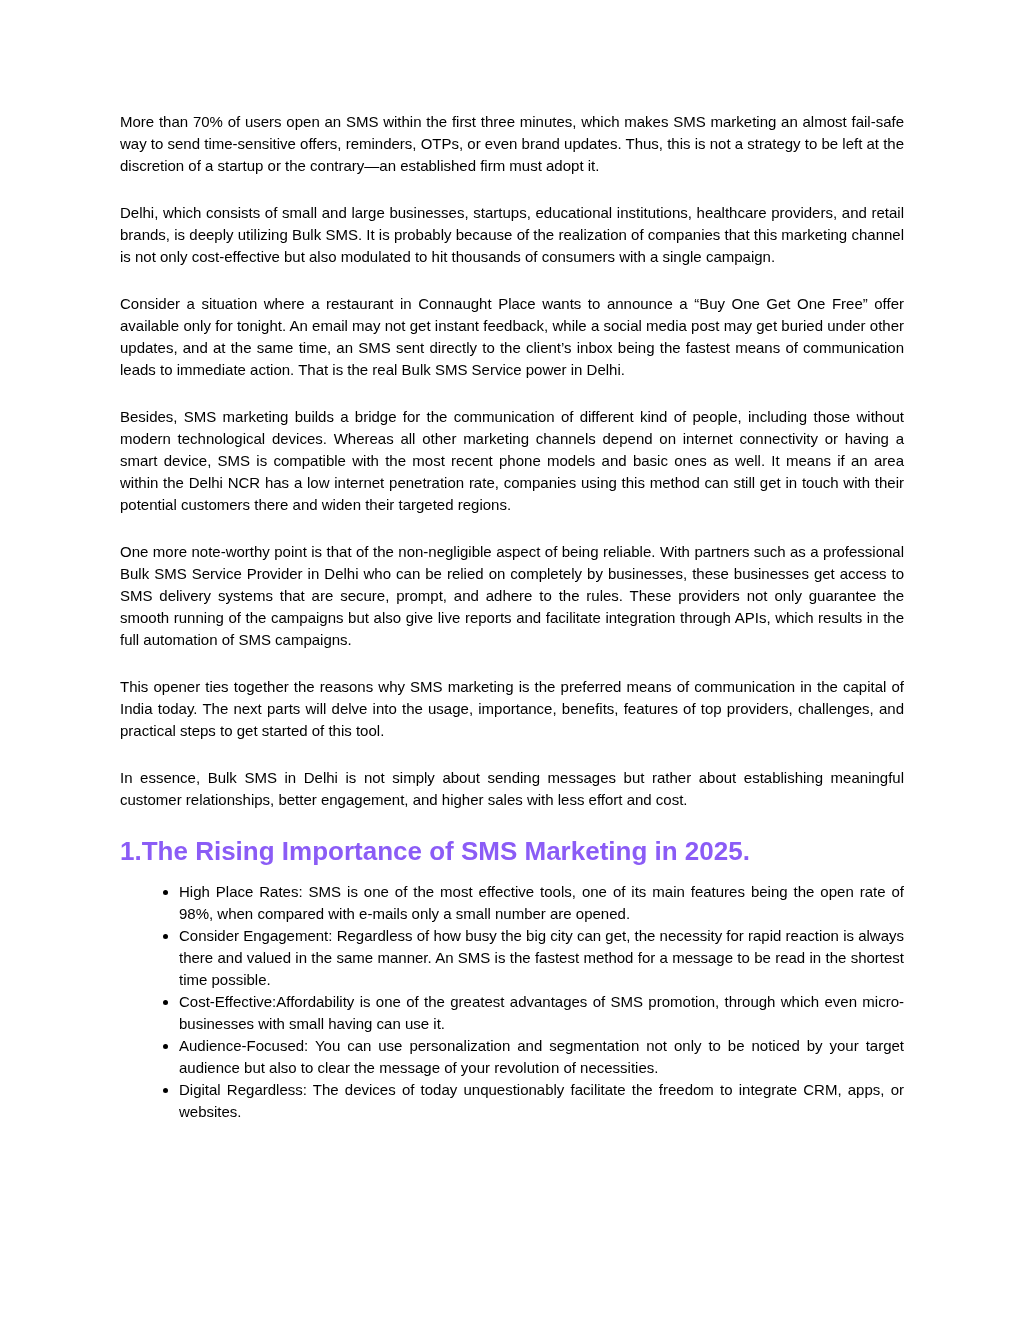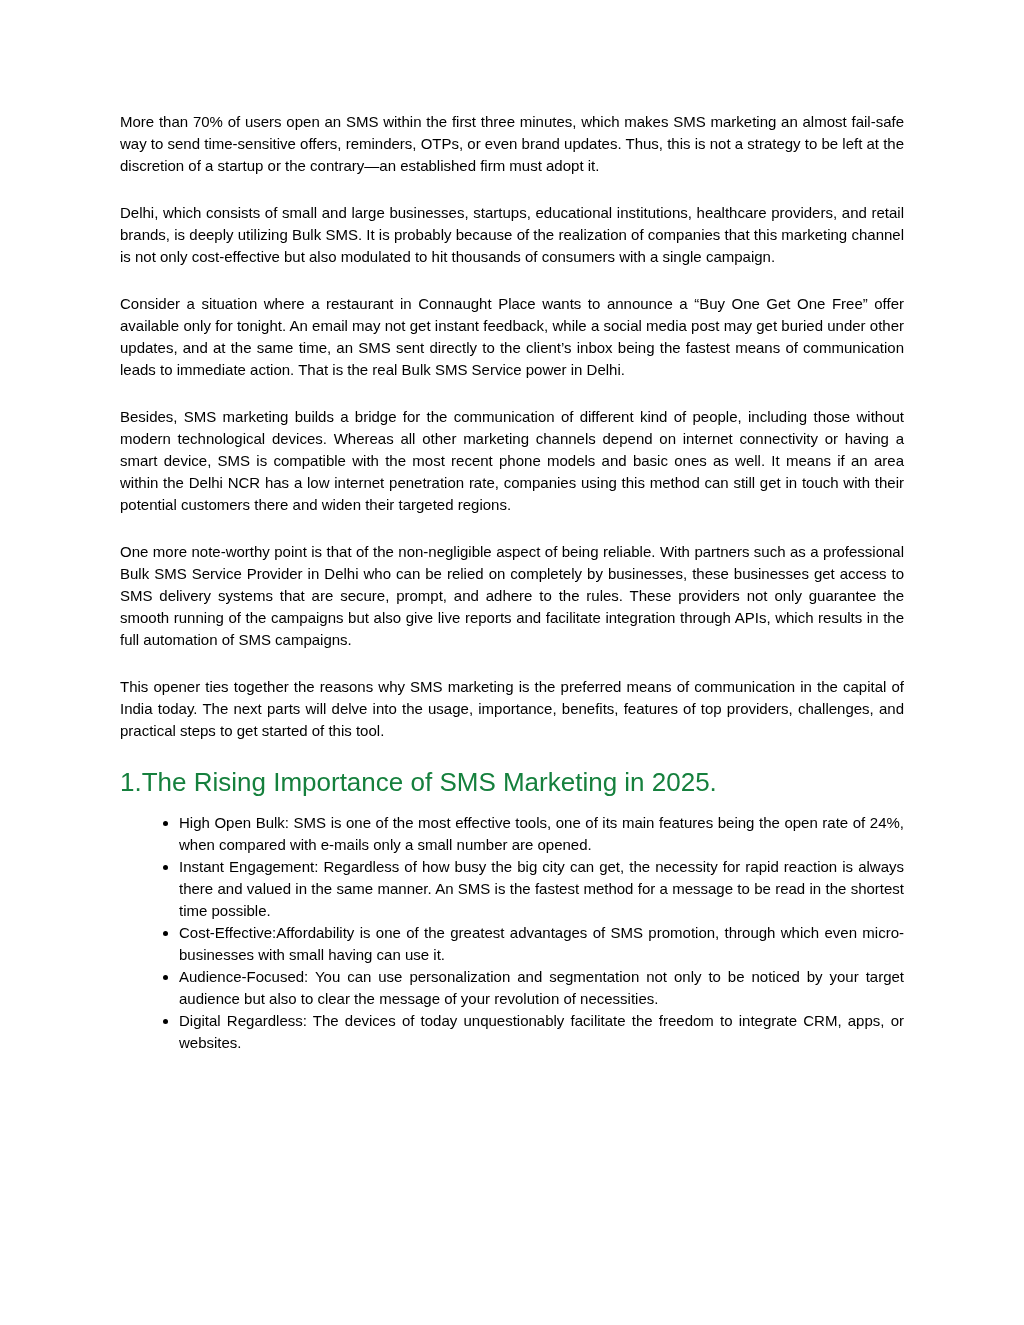--- a/index.html
+++ b/index.html
@@ -24,23 +24,23 @@
     text-align: justify;
     margin: 0 0 25px 0;
   }
   .para b, .bullet-list b {
     font-weight: normal;
   }
   h1.section-heading {
     font-family: "Liberation Sans", sans-serif;
     font-size: 26px;
     line-height: 31px;
-    font-weight: normal;
+    font-weight: bold;
     margin: 0 0 14px 0;
-    color: #15803d;
+    color: #8b5cf6;
     letter-spacing: 0px;
   }
   ul.bullet-list {
     margin: 0;
     padding: 0 0 0 59px;
     list-style: disc outside;
   }
   ul.bullet-list li {
     text-align: justify;
     margin: 0;
@@ -69,24 +69,27 @@
   </p>
 
   <p class="para">
     <span>One more note-worthy point is that of the non-negligible aspect of being reliable. With partners such as a professional </span><b>Bulk SMS Service Provider in Delhi</b><span> who can be relied on completely by businesses, these businesses get access to SMS delivery systems that are secure, prompt, and adhere to the rules. These providers not only guarantee the smooth running of the campaigns but also give live reports and facilitate integration through APIs, which results in the full automation of SMS campaigns.</span>
   </p>
 
   <p class="para">
     <span>This opener ties together the reasons why SMS marketing is the preferred means of communication in the capital of India today. The next parts will delve into the usage, importance, benefits, features of top providers, challenges, and practical steps to get started of this tool.</span>
   </p>
 
+  <p class="para">
+    <span>In essence, </span><b>Bulk SMS in Delhi</b><span> is not simply about sending messages but rather about establishing meaningful customer relationships, better engagement, and higher sales with less effort and cost.</span>
+  </p>
 
   <h1 class="section-heading">1.The Rising Importance of SMS Marketing in 2025.</h1>
 
   <ul class="bullet-list">
-    <li><b>High Open Bulk:</b><span> SMS is one of the most effective tools, one of its main features being the open rate of 24%, when compared with e-mails only a small number are opened.</span></li>
-    <li><b>Instant Engagement:</b><span> Regardless of how busy the big city can get, the necessity for rapid reaction is always there and valued in the same manner. An SMS is the fastest method for a message to be read in the shortest time possible.</span></li>
+    <li><b>High Place Rates:</b><span> SMS is one of the most effective tools, one of its main features being the open rate of 98%, when compared with e-mails only a small number are opened.</span></li>
+    <li><b>Consider Engagement:</b><span> Regardless of how busy the big city can get, the necessity for rapid reaction is always there and valued in the same manner. An SMS is the fastest method for a message to be read in the shortest time possible.</span></li>
     <li><b>Cost-Effective</b><span>:Affordability is one of the greatest advantages of SMS promotion, through which even micro-businesses with small having can use it.</span></li>
     <li><b>Audience-Focused:</b><span> You can use personalization and segmentation not only to be noticed by your target audience but also to clear the message of your revolution of necessities.</span></li>
     <li><b>Digital Regardless:</b><span> The devices of today unquestionably facilitate the freedom to integrate CRM, apps, or websites.</span></li>
   </ul>
 
 </div>
 
 </body></html>

